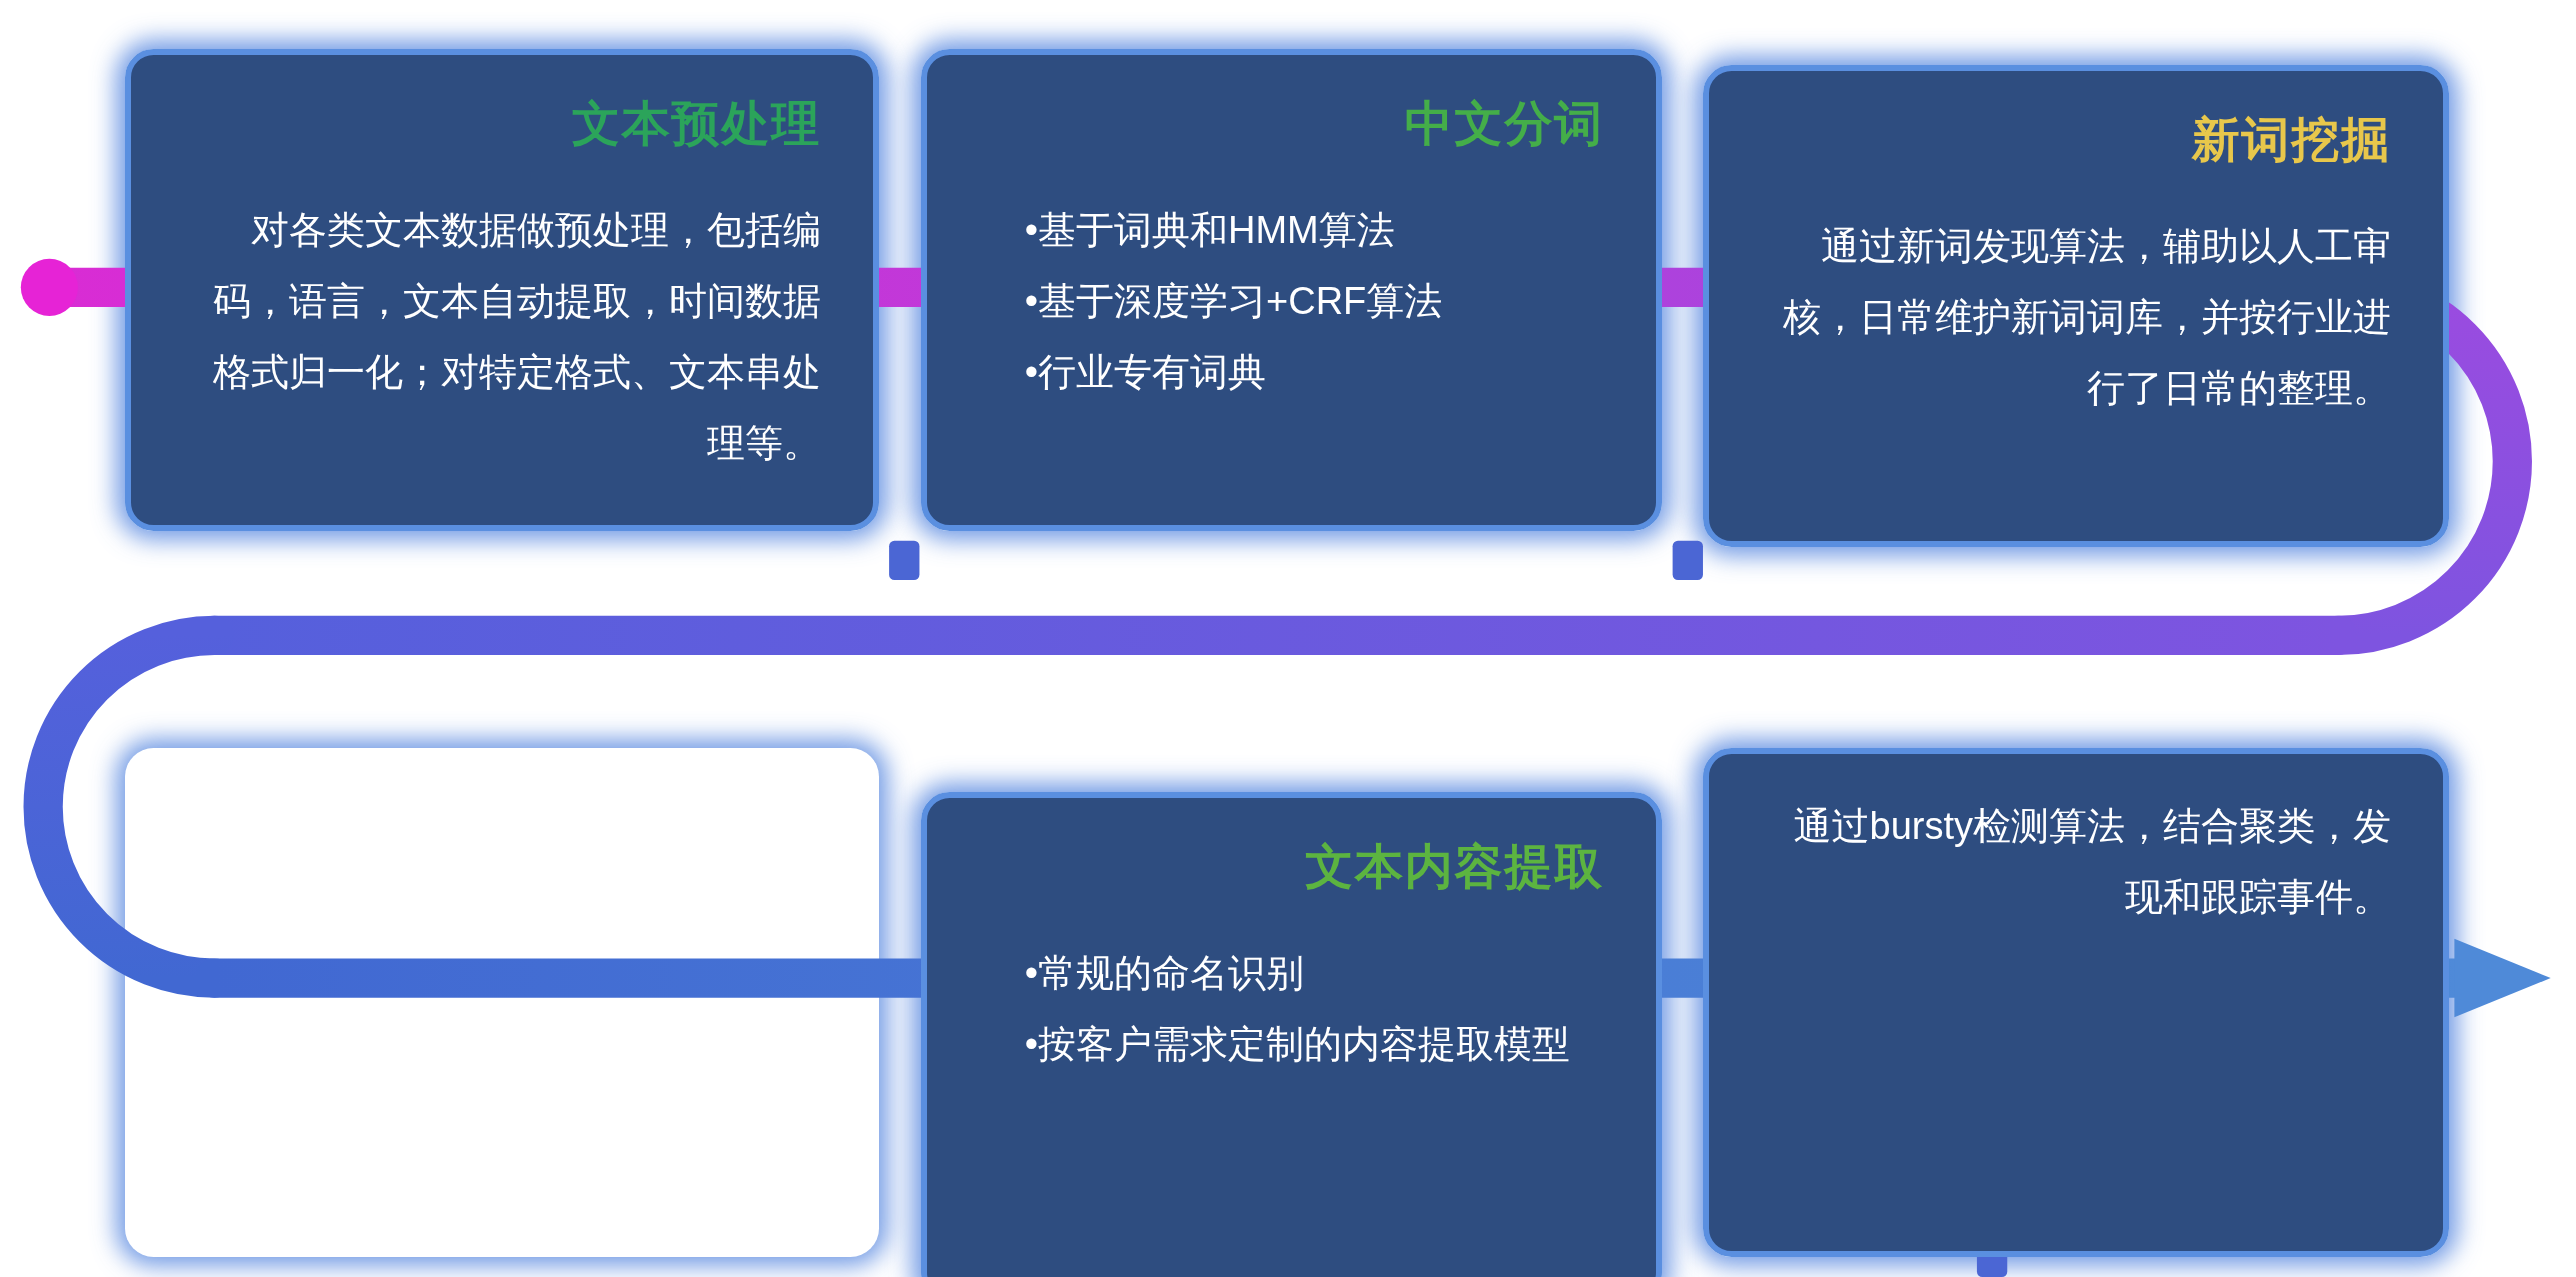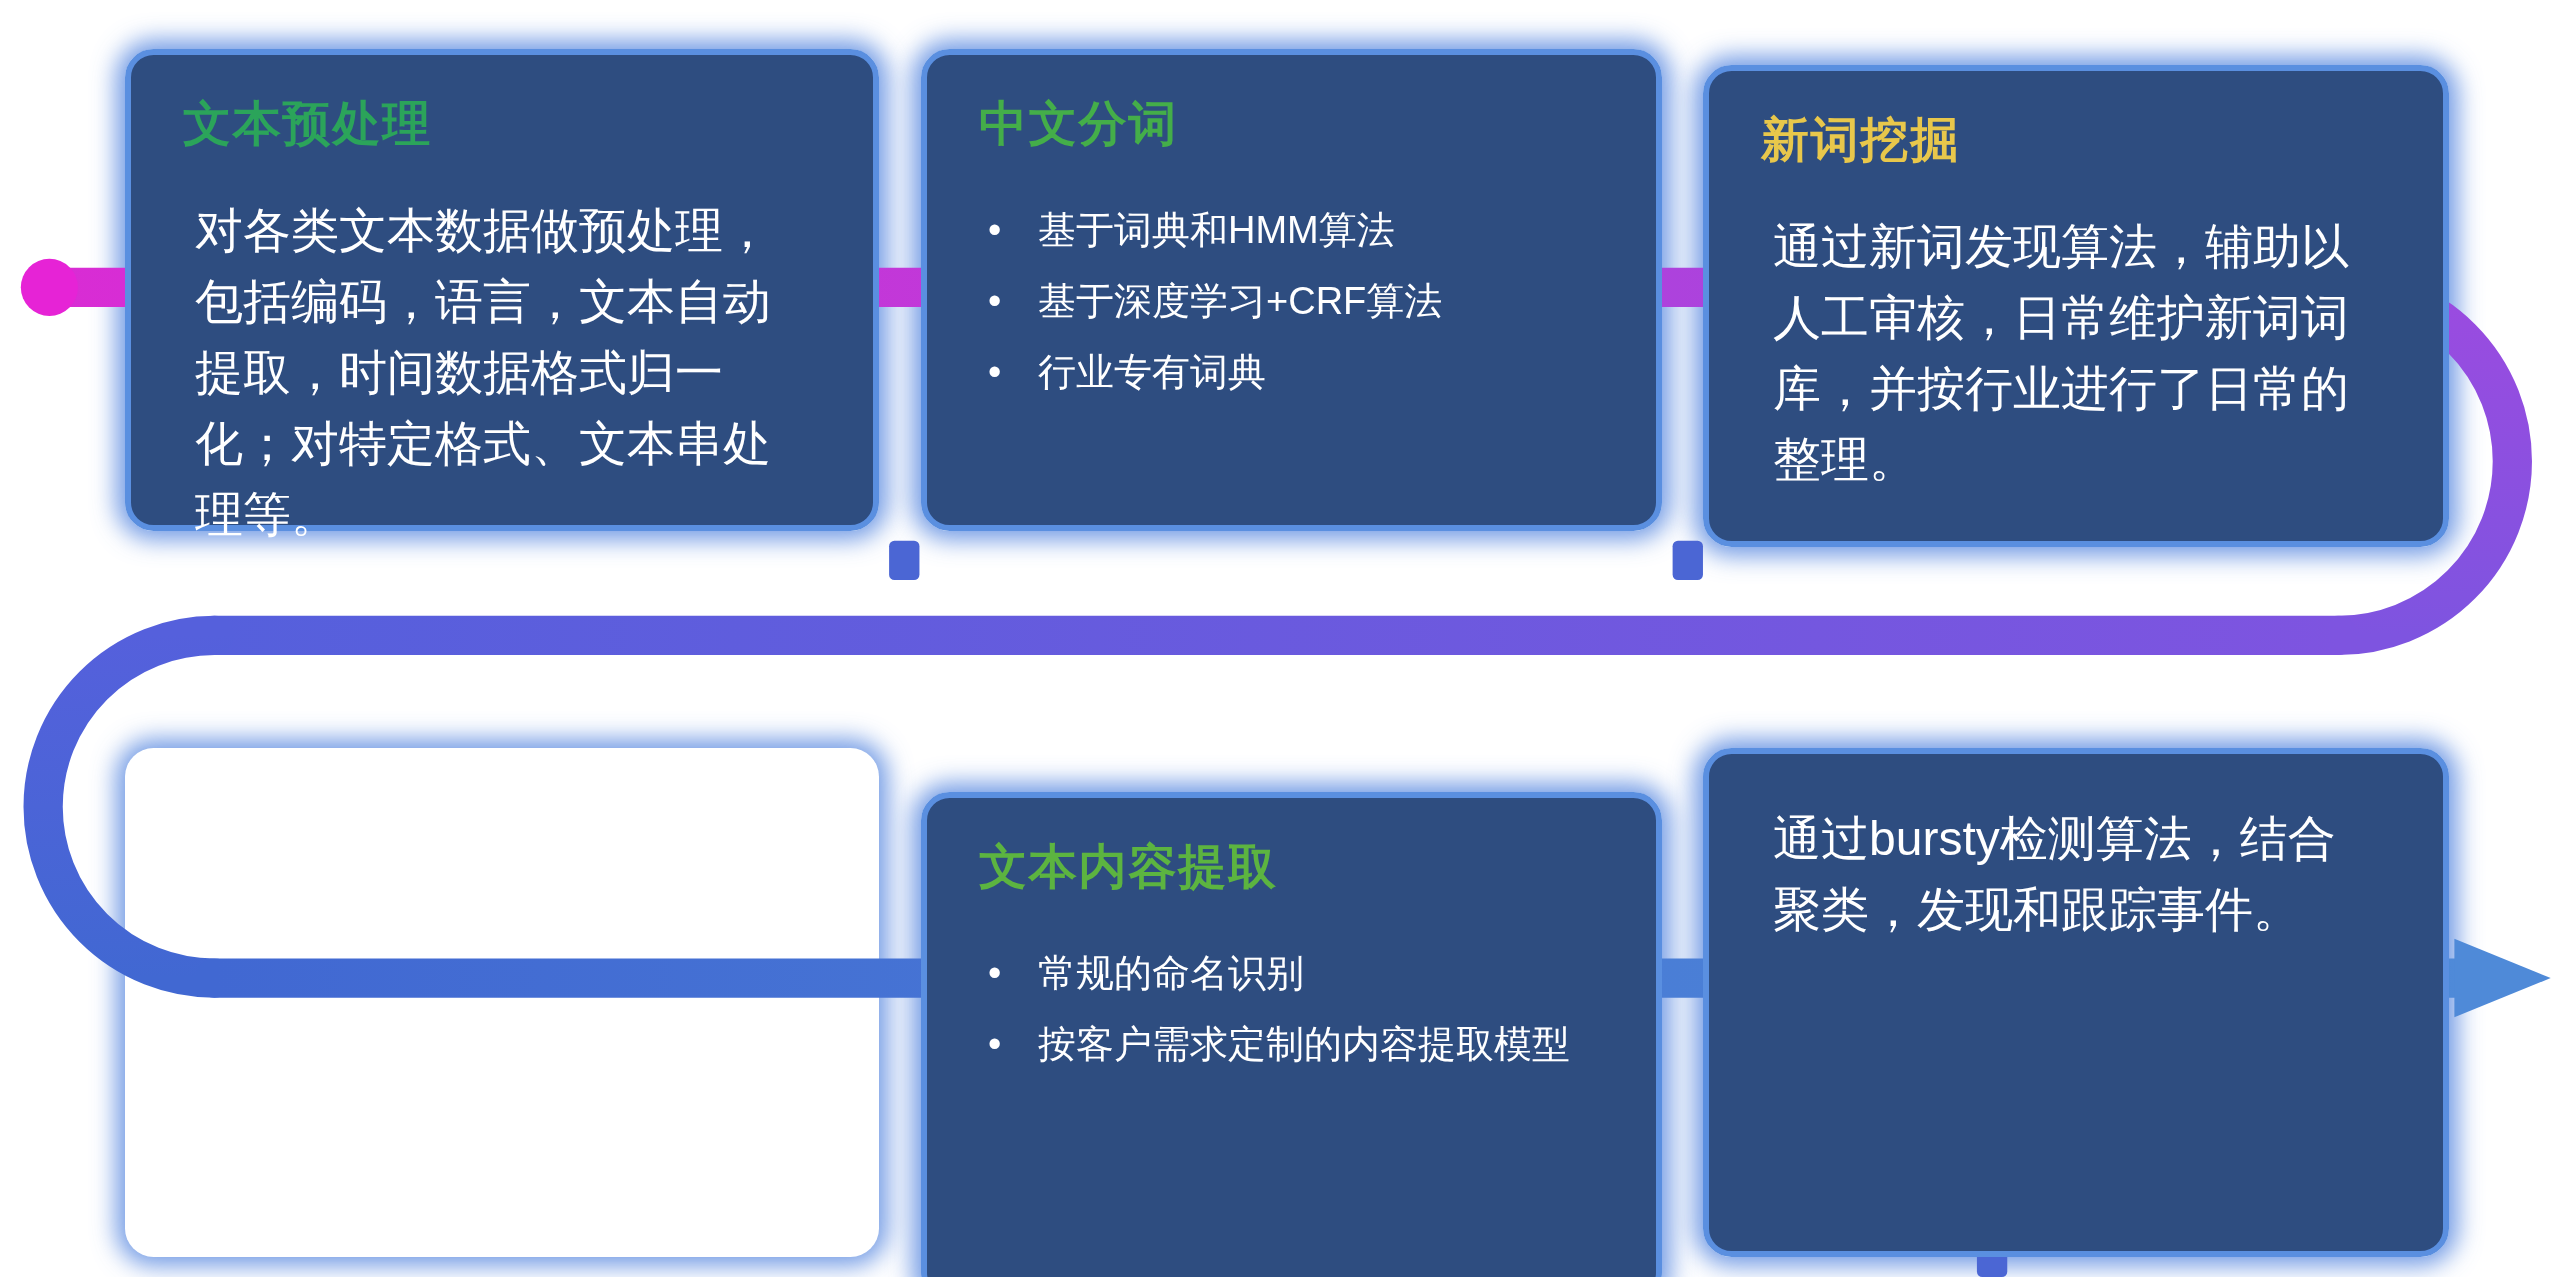--- a/index.html
+++ b/index.html
@@ -7,20 +7,21 @@
     padding: 0;
     background: #ffffff;
     font-family: "Liberation Sans", "DejaVu Sans", sans-serif;
   }
   .stage {
     position: relative;
     width: 2576px;
     height: 1277px;
     overflow: hidden;
     background: #ffffff;
+    text-align: right;
   }
   
   .pos1 { left: 125px;  top: 49px;  width: 754px; height: 482px; }
   .pos2 { left: 921px; top: 49px;  width: 741px; height: 482px; }
   .pos3 { left: 1703px; top: 65px;  width: 746px; height: 482px; }
   .pos4 { left: 125px;  top: 748px; width: 754px; height: 509px; }
   .pos5 { left: 921px; top: 748px; width: 741px; height: 509px; margin-top: 44px; }
   .pos6 { left: 1703px; top: 748px; width: 746px; height: 509px; }
 
   .glow {
@@ -44,23 +45,23 @@
     border-radius: 28.6px;
     padding: 37px 52px;
   }
   .card-title {
     margin: 0 0 39px 0;
     font-size: 48px;
     font-weight: 700;
     letter-spacing: 1.8px;
   }
   .card-body {
-    margin: 12px;
+    margin: 0;
     color: #ffffff;
-    font-size: 48px;
+    font-size: 38px;
     line-height: 71px;
   }
   .bullet-list {
     margin: 0;
     padding: 0;
     list-style: none;
   }
   .bullet-item {
     display: flex;
     color: #ffffff;

